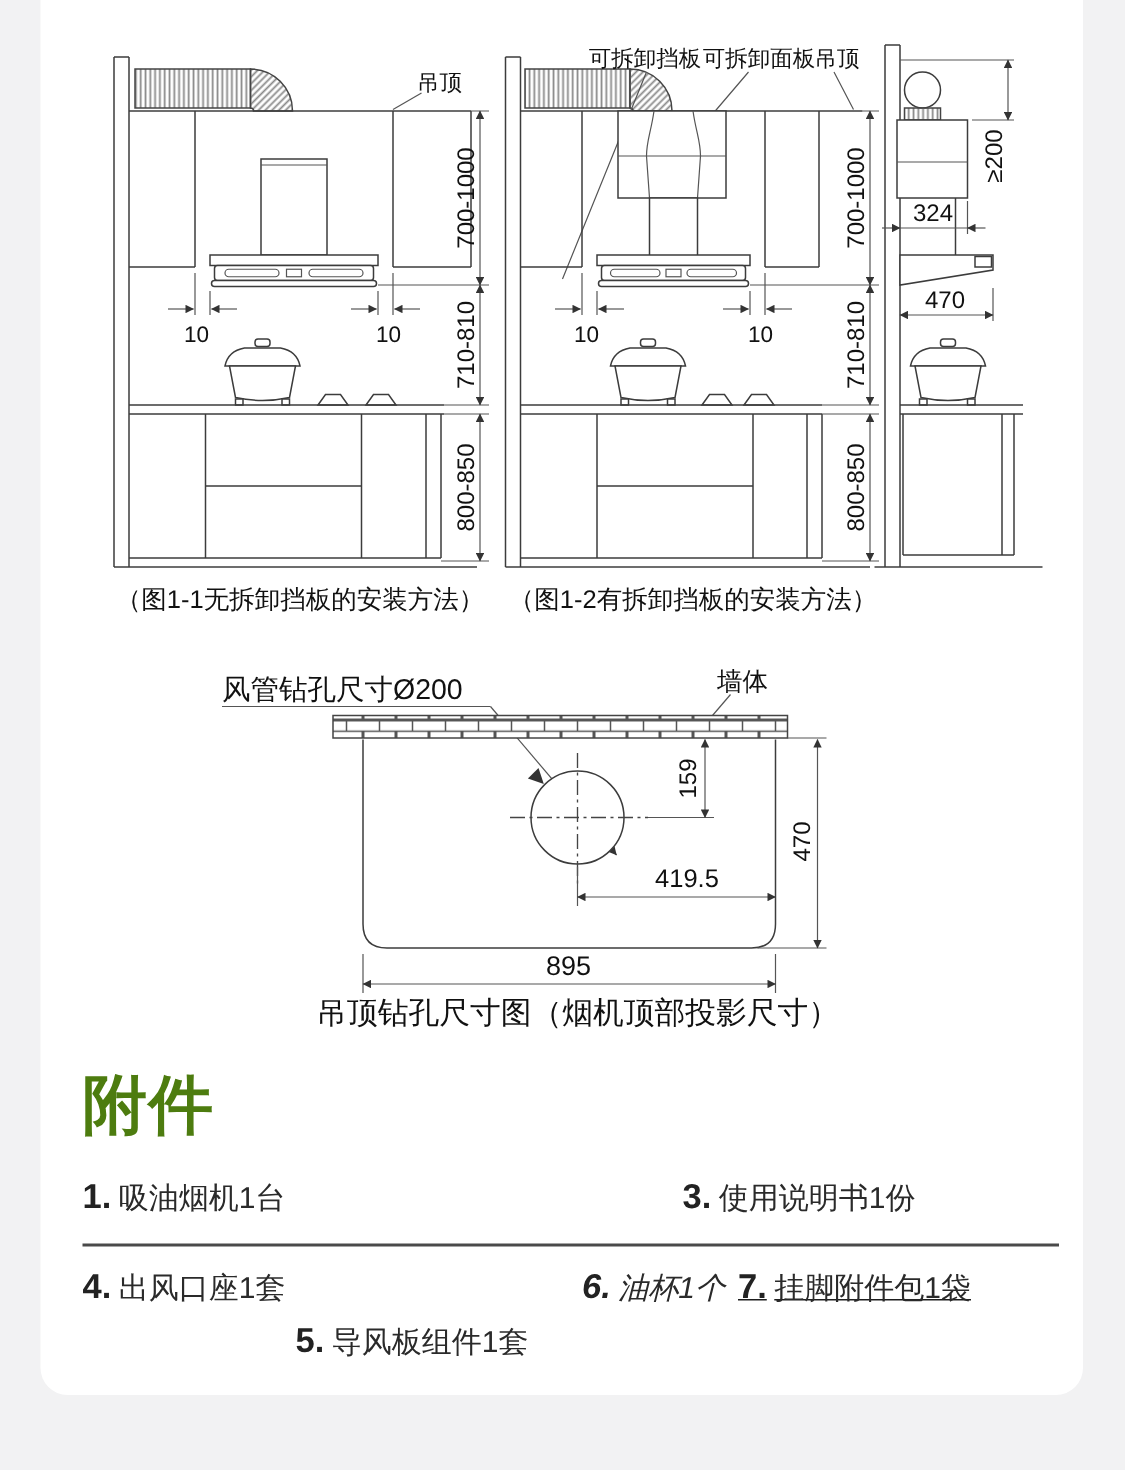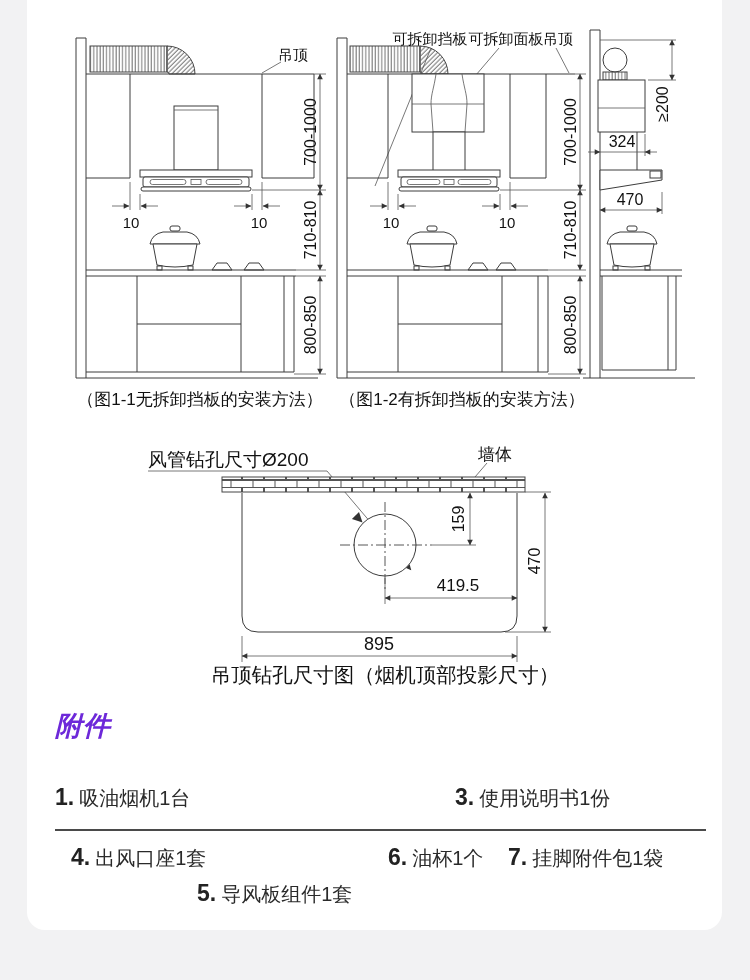--- a/index.html
+++ b/index.html
@@ -23,21 +23,21 @@
   .t17{font-size:17px;}
   .t18{font-size:18px;}
   .t19{font-size:19px;}
   .t20{font-size:20.5px;}
   .ln{stroke:#3c3c3c;stroke-width:1;fill:none;}
   .lnthin{stroke:#555;stroke-width:0.8;fill:none;}
   .lnfill{stroke:#3c3c3c;stroke-width:1;fill:#ffffff;}
   .dash{stroke:#444;stroke-width:0.9;fill:none;stroke-dasharray:10 3 2 3;}
   .acc-title{
     position:absolute;left:55px;top:708px;
-    font-size:27px;font-weight:bold;color:#6d28d9;letter-spacing:1px;font-style:italic;
+    font-size:43px;font-weight:bold;color:#4d7c0f;letter-spacing:1px;
   }
   .acc-row{position:absolute;left:0;top:0;width:750px;height:34px;}
   .acc-item{position:absolute;white-space:nowrap;}
   .acc-num{font-size:23px;font-weight:bold;color:#222;margin-right:5px;}
   .acc-text{font-size:20px;color:#2a2a2a;}
   .acc-sep{
     position:absolute;left:55px;top:829px;width:651px;height:2px;background:#4a4a4a;
   }
 </style>
 </head>
@@ -265,25 +265,25 @@
     <span class="acc-num">1.</span><span class="acc-text">吸油烟机1台</span>
   </div>
   <div class="acc-item" style="left:455px;">
     <span class="acc-num">3.</span><span class="acc-text">使用说明书1份</span>
   </div>
 </div>
 
 <div class="acc-sep"></div>
 
 <div class="acc-row" style="top:844px;">
-  <div class="acc-item" style="left:55px;margin-left:16px;">
+  <div class="acc-item" style="left:55px;">
     <span class="acc-num">4.</span><span class="acc-text">出风口座1套</span>
   </div>
   <div class="acc-item" style="left:197px;margin-top:36px;">
     <span class="acc-num">5.</span><span class="acc-text">导风板组件1套</span>
   </div>
-  <div class="acc-item" style="left:388px;">
+  <div class="acc-item" style="left:388px;font-style:italic;">
     <span class="acc-num">6.</span><span class="acc-text">油杯1个</span>
   </div>
-  <div class="acc-item" style="left:508px;">
+  <div class="acc-item" style="left:492px;text-decoration:underline;">
     <span class="acc-num">7.</span><span class="acc-text">挂脚附件包1袋</span>
   </div>
 </div>
 
 </body></html>

